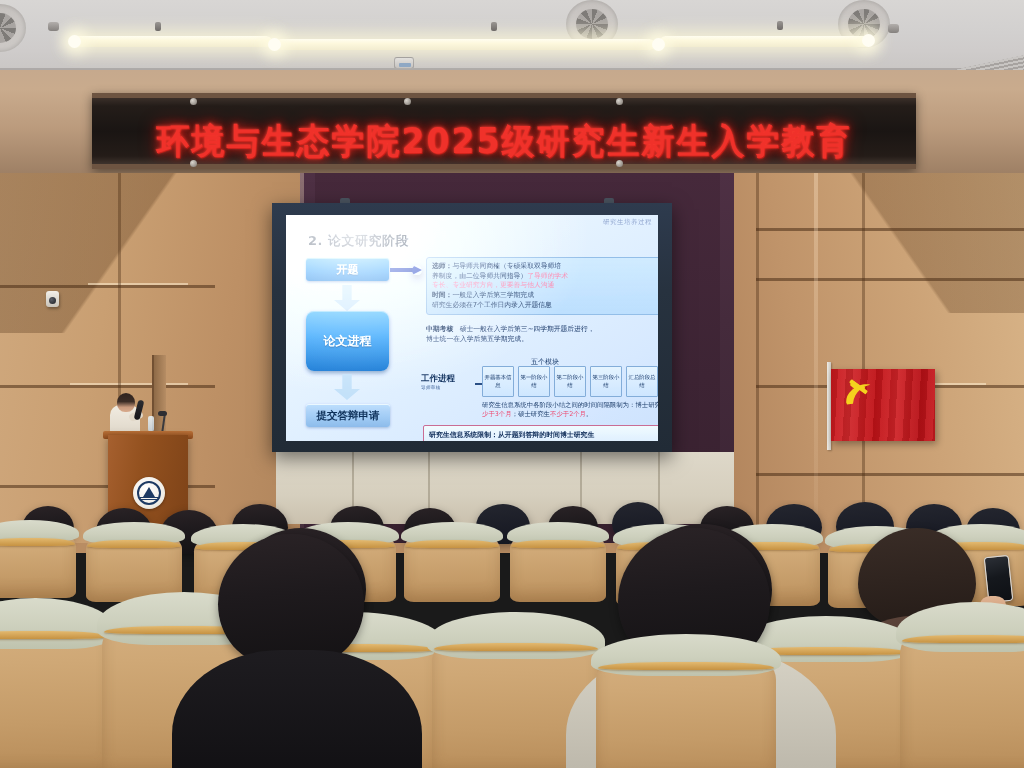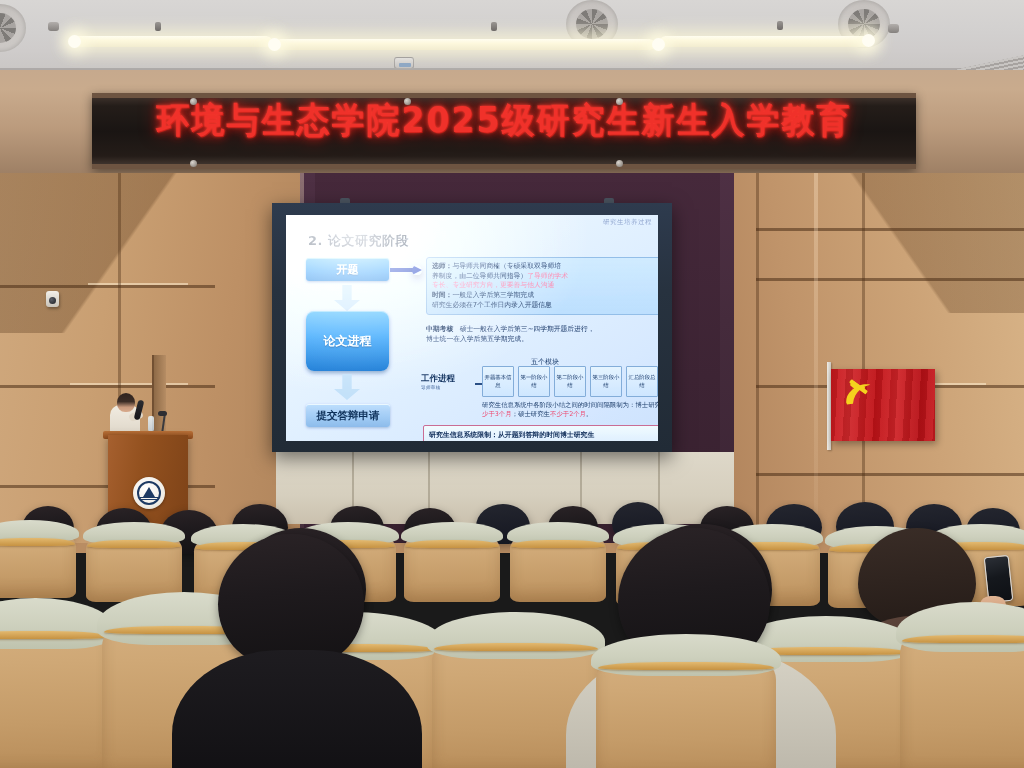--- a/index.html
+++ b/index.html
@@ -74,21 +74,21 @@
   .wood-trim-top {
     position:absolute; left:0; top:70px; width:1024px; height:10px;
     background: linear-gradient(180deg,#caa684,#a8825f);
   }
   .banner-frame {
     position: absolute; left: 92px; top: 93px; width: 824px; height: 76px;
     background: linear-gradient(180deg,#3a2f29 0%, #241d19 12%, #1a1513 50%, #241c18 88%, #3e332c 100%);
     border-top: 5px solid #6d5441;
     border-bottom: 5px solid #6d5441;
     box-shadow: 0 3px 10px rgba(0,0,0,0.45);
-    display: flex; align-items: flex-start; justify-content: center;
+    display: flex; align-items: flex-end; justify-content: center;
     overflow: hidden;
   }
   .banner-frame::before, .banner-frame::after {
     content:''; position:absolute; top:0; bottom:0; width:6px;
     background: linear-gradient(180deg,#5e4staff,#4b3a2d);
   }
   .banner-text {
     font-family: "DejaVu Sans", sans-serif;
     font-size: 33px; font-weight: 700; letter-spacing: 2px;
     color: #f0312a;

